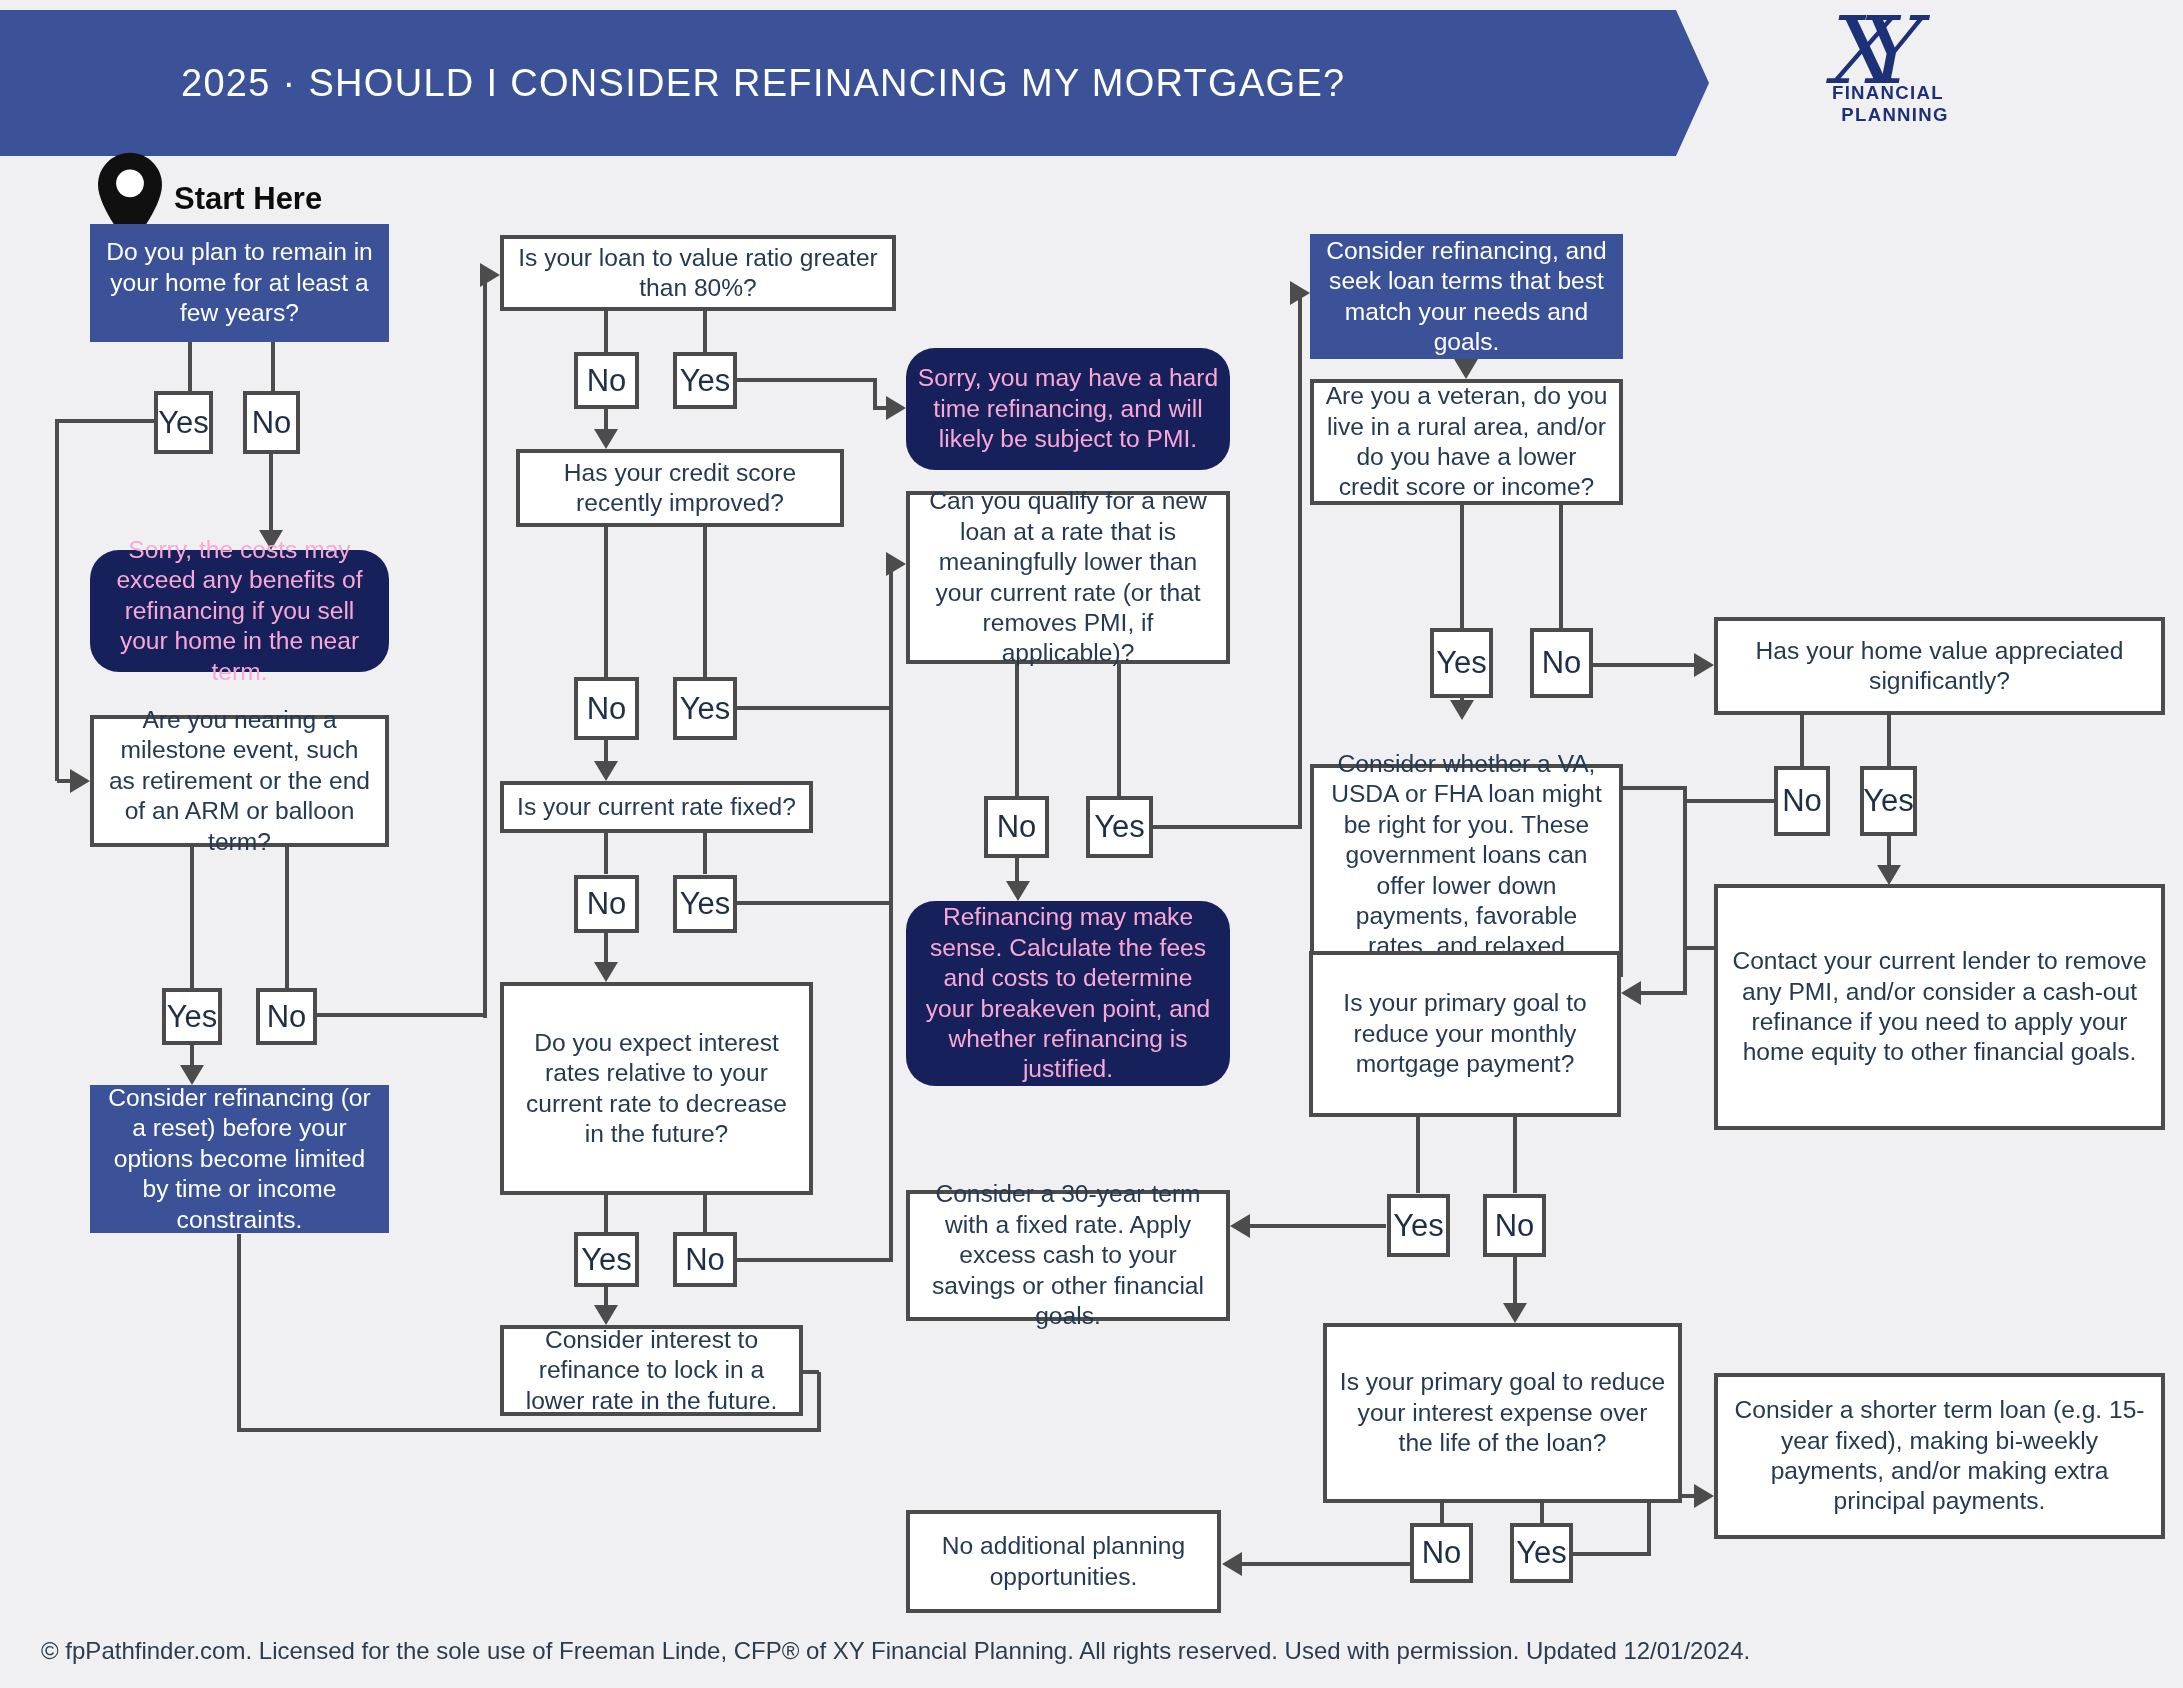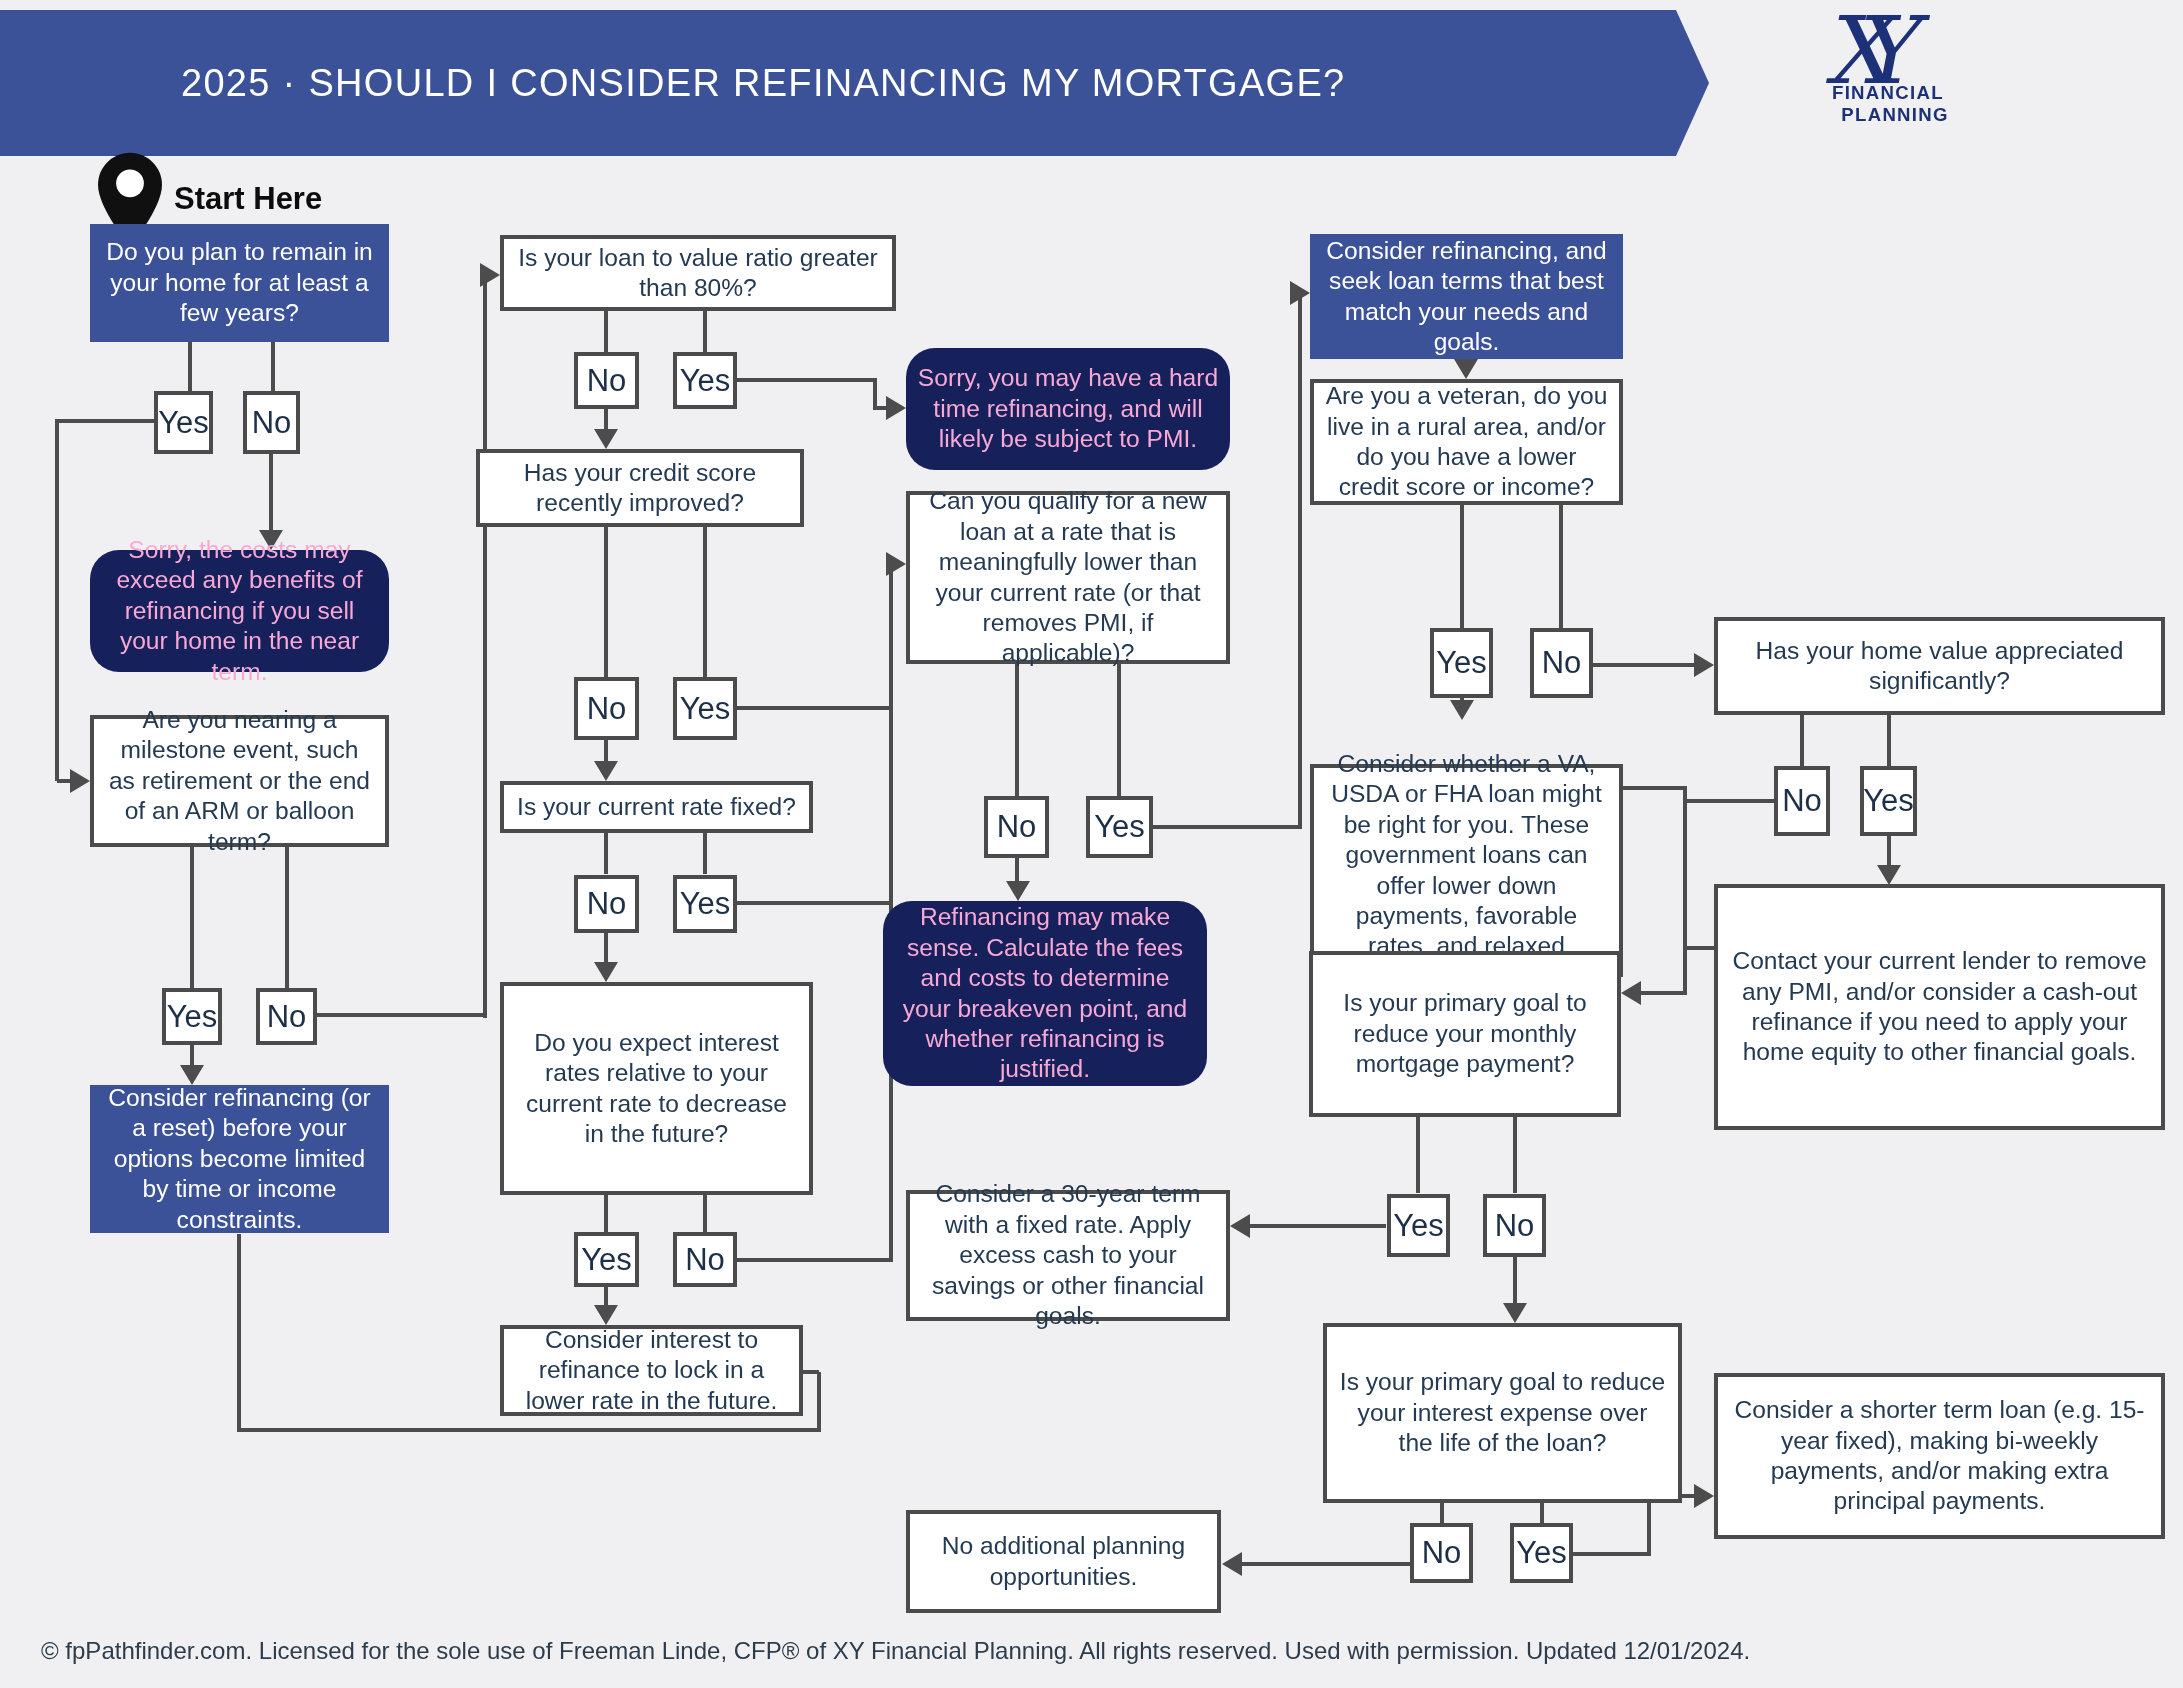--- a/index.html
+++ b/index.html
@@ -192,36 +192,36 @@
   <div class="choice" style="left:243px;top:391px;width:57px;height:63px">No</div>
   <div class="node navy" style="left:90px;top:550px;width:299px;height:122px">Sorry, the costs may exceed any benefits of refinancing if you sell your home in the near term.</div>
   <div class="node white" style="left:90px;top:715px;width:299px;height:132px">Are you nearing a milestone event, such as retirement or the end of an ARM or balloon term?</div>
   <div class="choice" style="left:162px;top:988px;width:60px;height:57px">Yes</div>
   <div class="choice" style="left:256px;top:988px;width:61px;height:57px">No</div>
   <div class="node blue" style="left:90px;top:1085px;width:299px;height:148px">Consider refinancing (or a reset) before your options become limited by time or income constraints.</div>
 
   <div class="node white" style="left:500px;top:235px;width:396px;height:76px">Is your loan to value ratio greater than 80%?</div>
   <div class="choice" style="left:574px;top:352px;width:65px;height:57px">No</div>
   <div class="choice" style="left:673px;top:352px;width:64px;height:57px">Yes</div>
-  <div class="node white" style="left:476px;top:449px;width:328px;height:78px">Has your credit score recently improved?</div>
+  <div class="node white" style="left:516px;top:449px;width:328px;height:78px">Has your credit score recently improved?</div>
   <div class="choice" style="left:574px;top:677px;width:65px;height:63px">No</div>
   <div class="choice" style="left:673px;top:677px;width:64px;height:63px">Yes</div>
   <div class="node white" style="left:500px;top:781px;width:313px;height:52px">Is your current rate fixed?</div>
   <div class="choice" style="left:574px;top:875px;width:65px;height:58px">No</div>
   <div class="choice" style="left:673px;top:875px;width:64px;height:58px">Yes</div>
   <div class="node white" style="left:500px;top:982px;width:313px;height:213px">Do you expect interest rates relative to your current rate to decrease in the future?</div>
   <div class="choice" style="left:574px;top:1232px;width:65px;height:55px">Yes</div>
   <div class="choice" style="left:673px;top:1232px;width:64px;height:55px">No</div>
   <div class="node white" style="left:500px;top:1325px;width:303px;height:91px">Consider interest to refinance to lock in a lower rate in the future.</div>
 
   <div class="node navy" style="left:906px;top:348px;width:324px;height:122px">Sorry, you may have a hard time refinancing, and will likely be subject to PMI.</div>
   <div class="node white" style="left:906px;top:491px;width:324px;height:173px">Can you qualify for a new loan at a rate that is meaningfully lower than your current rate (or that removes PMI, if applicable)?</div>
   <div class="choice" style="left:984px;top:796px;width:65px;height:62px">No</div>
   <div class="choice" style="left:1086px;top:796px;width:67px;height:62px">Yes</div>
-  <div class="node navy" style="left:883px;top:901px;width:324px;height:185px">Refinancing may make sense. Calculate the fees and costs to determine your breakeven point, and whether refinancing is justified.</div>
+  <div class="node navy" style="left:906px;top:901px;width:324px;height:185px">Refinancing may make sense. Calculate the fees and costs to determine your breakeven point, and whether refinancing is justified.</div>
   <div class="node white" style="left:906px;top:1190px;width:324px;height:131px">Consider a 30-year term with a fixed rate. Apply excess cash to your savings or other financial goals.</div>
   <div class="node white" style="left:906px;top:1510px;width:315px;height:103px">No additional planning opportunities.</div>
 
   <div class="node blue" style="left:1310px;top:234px;width:313px;height:125px">Consider refinancing, and seek loan terms that best match your needs and goals.</div>
   <div class="node white" style="left:1310px;top:379px;width:313px;height:126px">Are you a veteran, do you live in a rural area, and/or do you have a lower credit score or income?</div>
   <div class="choice" style="left:1430px;top:628px;width:63px;height:70px">Yes</div>
   <div class="choice" style="left:1530px;top:628px;width:63px;height:70px">No</div>
   <div class="node white" style="left:1310px;top:764px;width:313px;height:213px">Consider whether a VA, USDA or FHA loan might be right for you. These government loans can offer lower down payments, favorable rates, and relaxed guidelines.</div>
   <div class="node white" style="left:1309px;top:951px;width:312px;height:166px">Is your primary goal to reduce your monthly mortgage payment?</div>
   <div class="choice" style="left:1387px;top:1194px;width:63px;height:63px">Yes</div>

